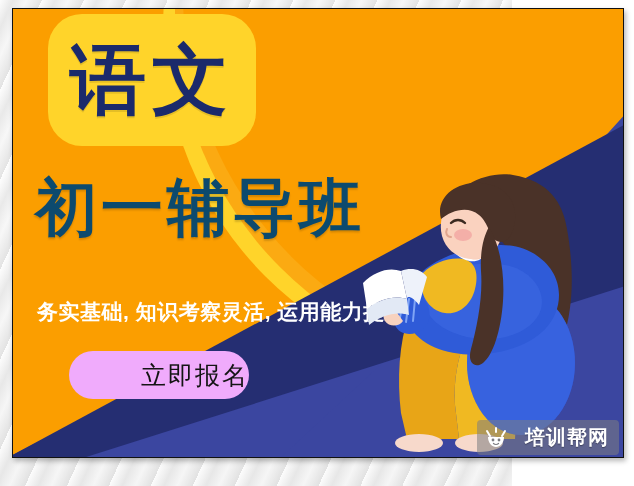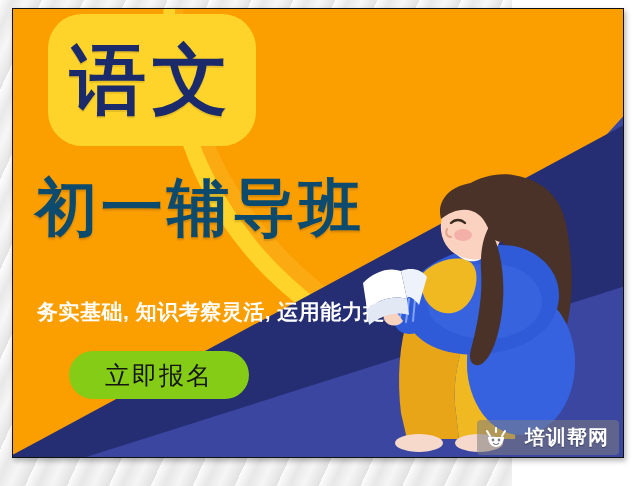--- a/index.html
+++ b/index.html
@@ -158,26 +158,26 @@
     white-space: nowrap;
   }
 
   
   #cta-button {
     position: absolute;
     left: 56px;
     top: 342px;
     width: 180px;
     height: 48px;
-    background: #84cc16;
+    background: #f0abfc;
     border-radius: 26px;
     border: none;
     display: flex;
     align-items: center;
-    justify-content: center;
+    justify-content: flex-end;
     cursor: pointer;
     padding: 0;
   }
   #cta-button .cta-text {
     font-family: "Liberation Sans", "DejaVu Sans", sans-serif;
     font-size: 25px;
     color: #141414;
     letter-spacing: 2px;
     white-space: nowrap;
   }

